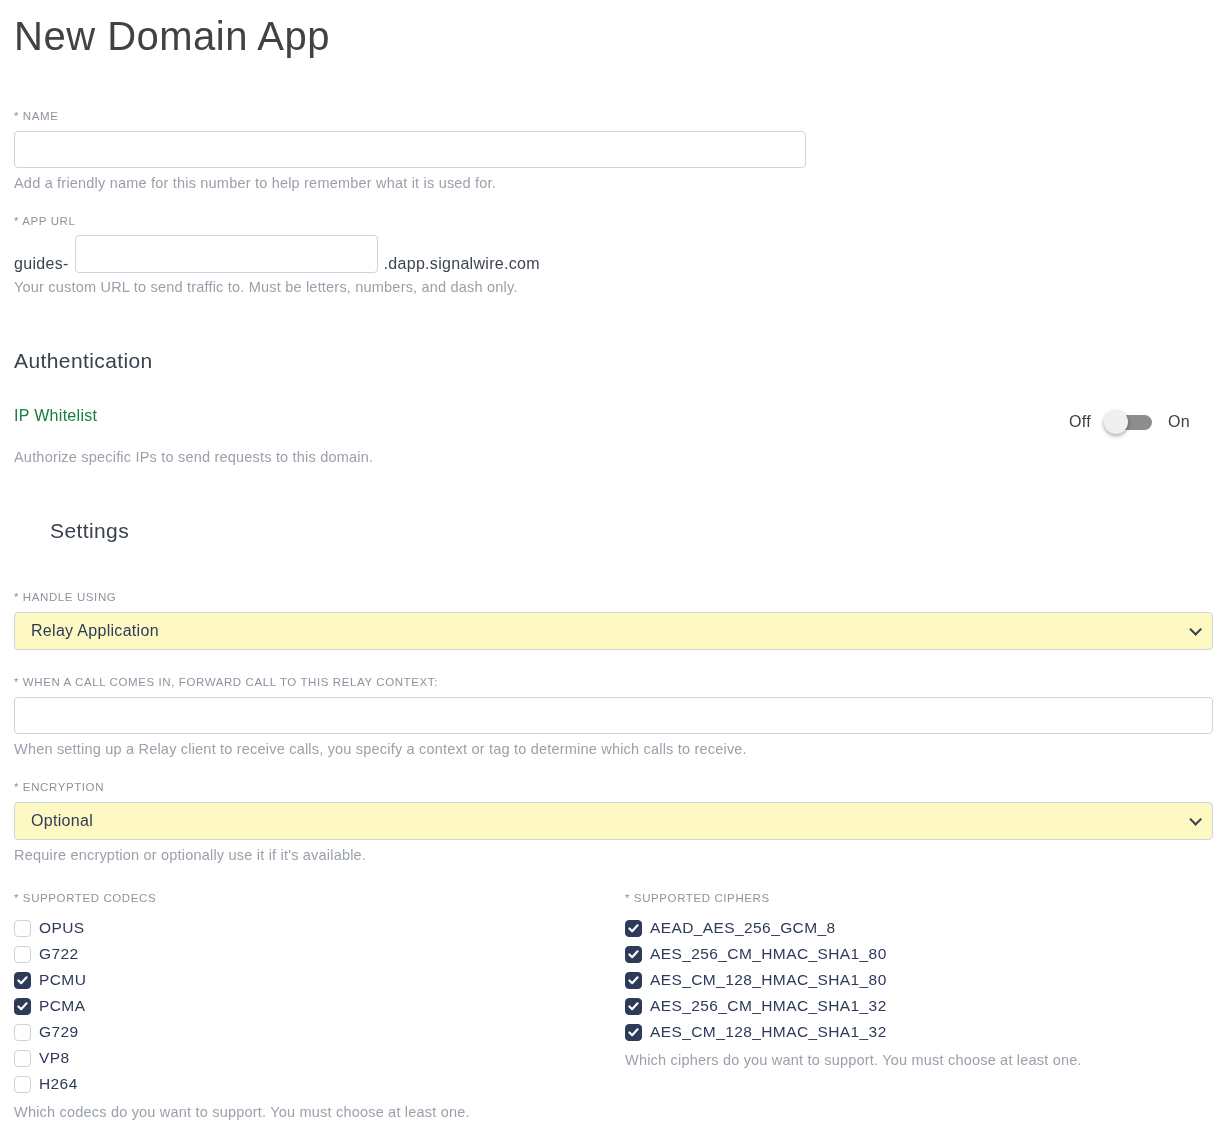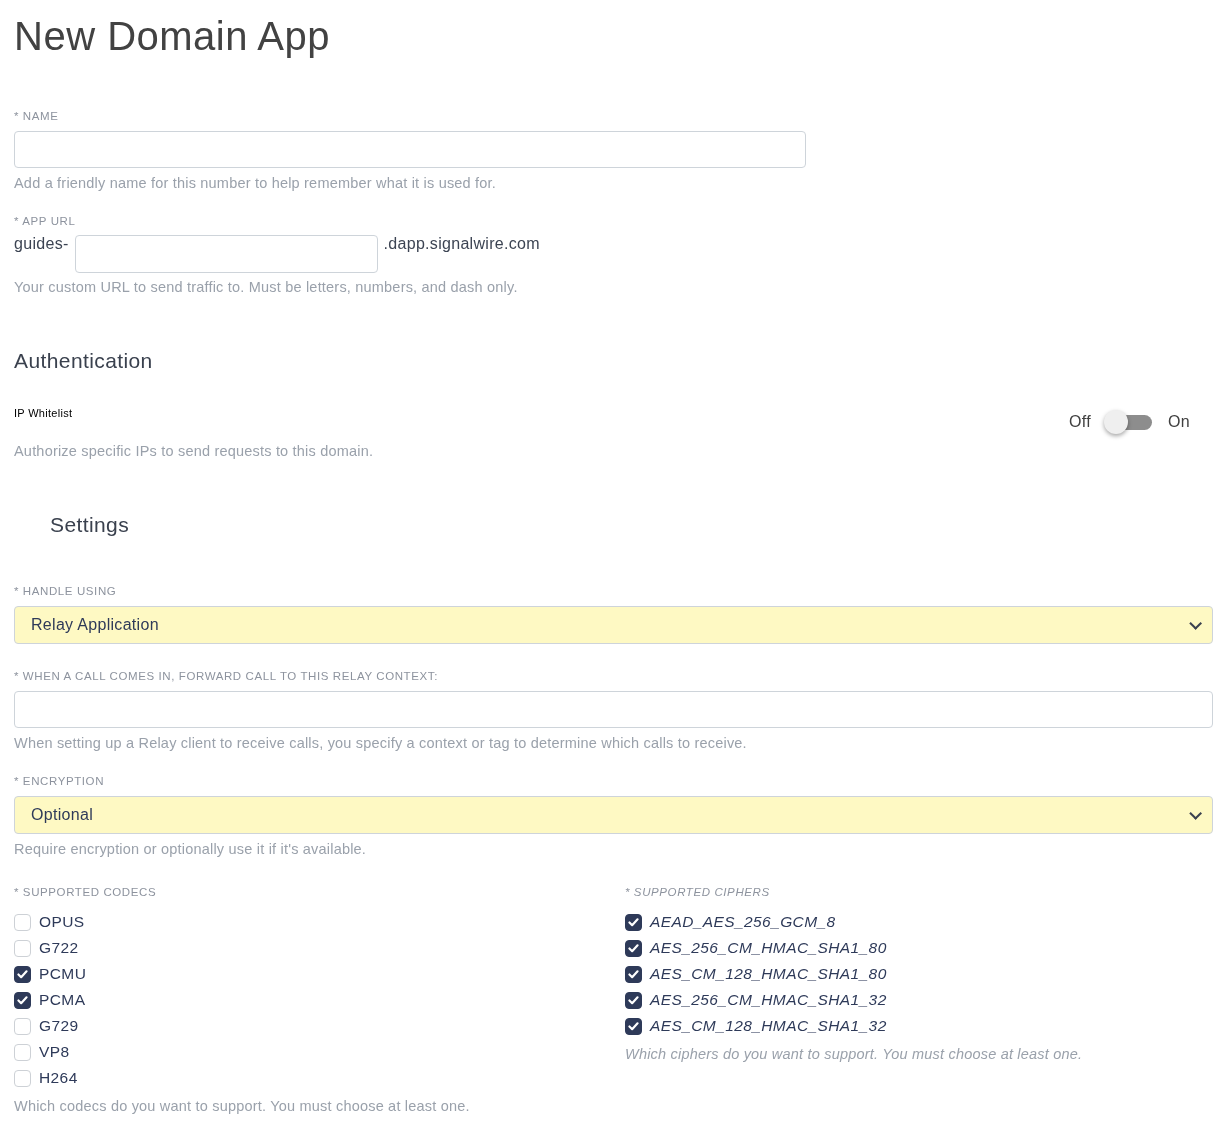--- a/index.html
+++ b/index.html
@@ -49,21 +49,21 @@
   }
   
   .name-label { margin-top: 50px; }
   .name-input { margin-top: 9px; width: 792px; }
   .name-helper { margin-top: 7px; }
   
   .appurl-label { margin-top: 24px; }
   .appurl-row {
     margin-top: 8px;
     display: flex;
-    align-items: flex-start;
+    align-items: flex-end;
     font-size: 16px;
     color: #3c4453;
   }
   .appurl-input { width: 303px; height: 38px; margin: 0 6px 0 6px; }
   .appurl-prefix, .appurl-suffix { letter-spacing: 0.3px; }
   .appurl-helper { margin-top: 6px; }
   
   .section-heading {
     font-size: 21px;
     font-weight: 400;
@@ -72,21 +72,21 @@
   }
   .auth-heading { margin-top: 54px; }
   .settings-heading { margin-top: 54px; margin-left: 36px; }
   
   .ip-row {
     margin-top: 34px;
     display: flex;
     justify-content: space-between;
     align-items: flex-start;
   }
-  .ip-title { font-size: 11px; color: #000000; letter-spacing: 0.3px; }
+  .ip-title { font-size: 16px; color: #15803d; letter-spacing: 0.3px; }
   .ip-helper { margin-top: 24px; }
   .toggle-group {
     display: flex;
     align-items: center;
     margin-top: 6px;
     margin-right: 23px;
   }
   .toggle-label { font-size: 16px; color: #404040; letter-spacing: 0.3px; }
   .toggle-track {
     position: relative;
@@ -133,21 +133,21 @@
     transform: rotate(45deg) translateY(-3px);
   }
   .relay-label { margin-top: 26px; }
   .relay-input { margin-top: 9px; }
   .relay-helper { margin-top: 7px; }
   .enc-label { margin-top: 24px; }
   .enc-helper { margin-top: 7px; }
   
   .check-columns { margin-top: 29px; display: flex; }
   .col-codecs { width: 611px; flex: none; }
-  .col-ciphers { flex: 1; font-style: italic; }
+  .col-ciphers { flex: 1; }
   .check-list { margin-top: 11px; }
   .check-row {
     display: flex;
     align-items: center;
     height: 26px;
     cursor: pointer;
   }
   .cb {
     width: 17px;
     height: 17px;

